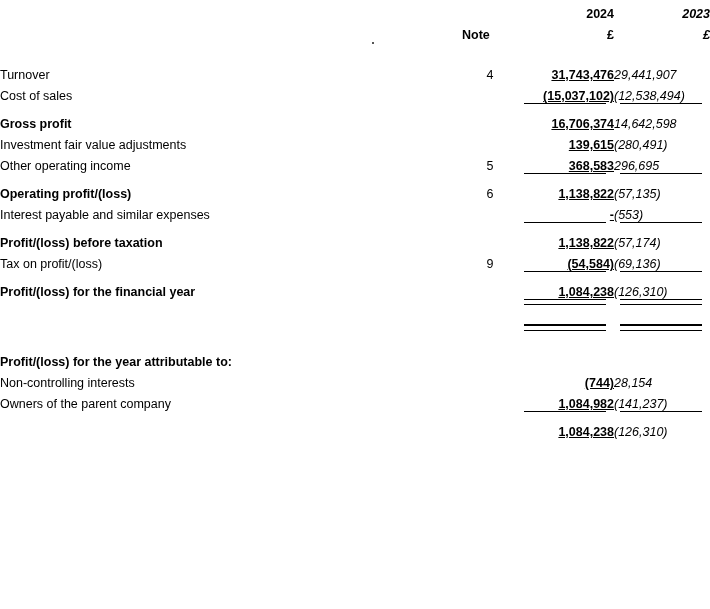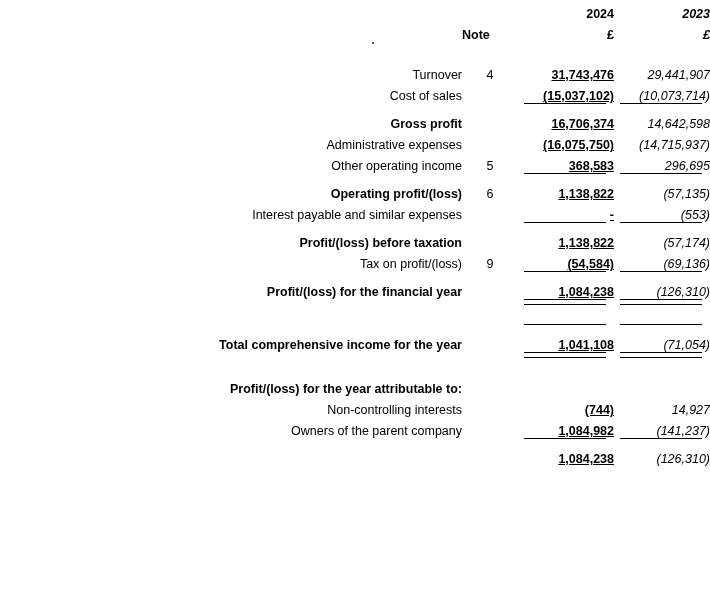--- a/index.html
+++ b/index.html
@@ -31,33 +31,32 @@
     padding: 0;
     vertical-align: bottom;
     white-space: nowrap;
   }
   col.c-label { width: 462px; }
   col.c-note  { width: 56px; }
   col.c-y1    { width: 96px; }
   col.c-y2    { width: 96px; }
 
   .lbl {
-    text-align: right;
+    text-align: left;
     padding-left: 4px;
   }
   .note {
     text-align: center;
   }
   .y1 {
     text-align: right;
     padding-right: 8px;
     text-decoration: underline;
   }
   .y2 {
-    text-align: right;
     padding-right: 8px;
     font-style: italic;
   }
   .bold { font-weight: bold; }
 
   
   .hdr-year {
     font-weight: bold;
     text-align: right;
     padding-right: 8px;
@@ -143,48 +142,48 @@
         <td class="lbl">Turnover</td>
         <td class="note">4</td>
         <td class="y1 bold">31,743,476</td>
         <td class="y2">29,441,907</td>
       </tr>
 
       <tr class="r">
         <td class="lbl">Cost of sales</td>
         <td class="note"></td>
         <td class="y1 bold">(15,037,102)</td>
-        <td class="y2">(10,073,714)</td>
+        <td class="y2">(12,538,494)</td>
       </tr>
 
       <tr class="rule-row">
         <td></td>
           <td></td>
         <td class="linecell">
             <div class="line"></div>
           </td>
         <td class="linecell">
             <div class="line"></div>
           </td>
       </tr>
 
       <tr class="r-tall">
         <td class="lbl bold">Gross profit</td>
         <td class="note"></td>
         <td class="y1 bold">16,706,374</td>
         <td class="y2">14,642,598</td>
       </tr>
 
-
-      <tr class="r">
-        <td class="lbl">Administrative expenses</td>
-        <td class="note"></td>
-        <td class="y1 bold">(16,075,750)</td>
-        <td class="y2">(14,715,937)</td>
-      </tr>
+      <tr class="r">
+        <td class="lbl">Investment fair value adjustments</td>
+        <td class="note"></td>
+        <td class="y1 bold">139,615</td>
+        <td class="y2">(280,491)</td>
+      </tr>
+
 
       <tr class="r">
         <td class="lbl">Other operating income</td>
         <td class="note">5</td>
         <td class="y1 bold">368,583</td>
         <td class="y2">296,695</td>
       </tr>
 
       <tr class="rule-row">
         <td></td>
@@ -275,26 +274,20 @@
         <td></td>
           <td></td>
         <td class="linecell">
             <div class="line"></div>
           </td>
         <td class="linecell">
             <div class="line"></div>
           </td>
       </tr>
 
-      <tr class="r-tall">
-        <td class="lbl bold">Total comprehensive income for the year</td>
-        <td class="note"></td>
-        <td class="y1 bold">1,041,108</td>
-        <td class="y2">(71,054)</td>
-      </tr>
 
       <tr class="rule-row">
         <td></td>
           <td></td>
         <td class="linecell">
             <div class="dline"></div>
           </td>
         <td class="linecell">
             <div class="dline"></div>
           </td>
@@ -308,21 +301,21 @@
         <td class="lbl bold">Profit/(loss) for the year attributable to:</td>
         <td class="note"></td>
         <td class="y1 bold"></td>
         <td class="y2"></td>
       </tr>
 
       <tr class="r">
         <td class="lbl">Non-controlling interests</td>
         <td class="note"></td>
         <td class="y1 bold">(744)</td>
-        <td class="y2">14,927</td>
+        <td class="y2">28,154</td>
       </tr>
 
       <tr class="r">
         <td class="lbl">Owners of the parent company</td>
         <td class="note"></td>
         <td class="y1 bold">1,084,982</td>
         <td class="y2">(141,237)</td>
       </tr>
 
       <tr class="rule-row">

